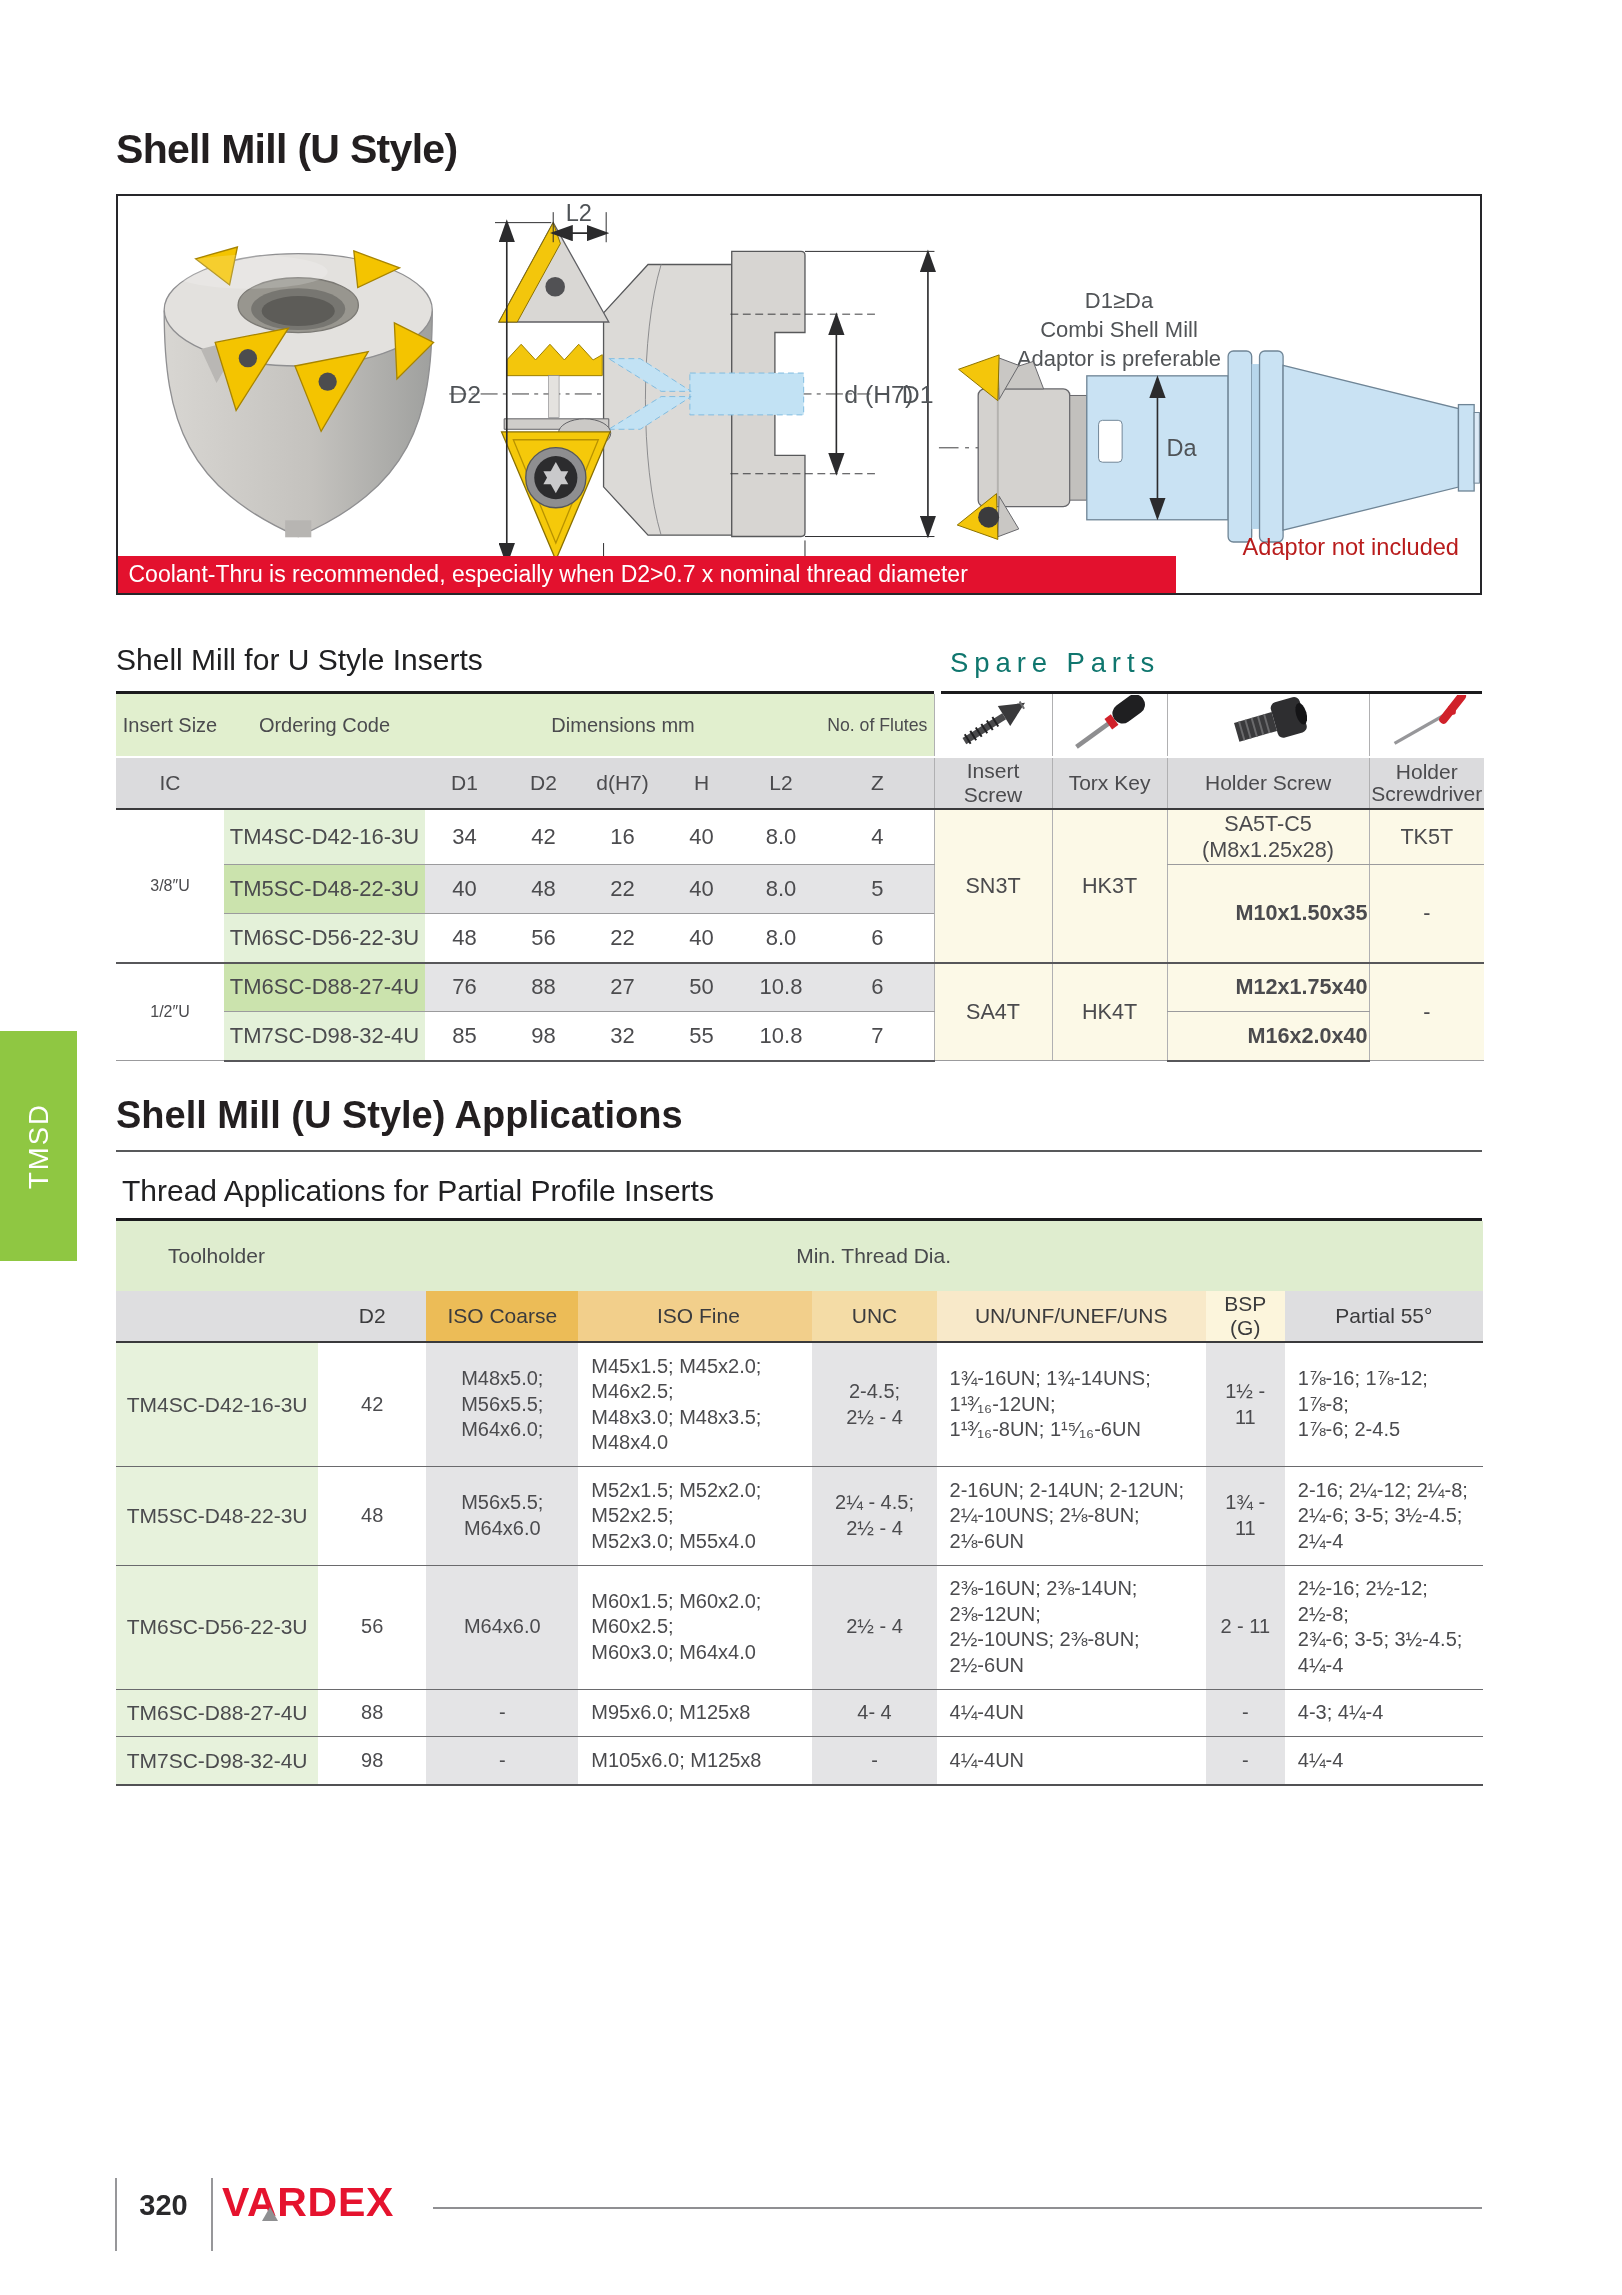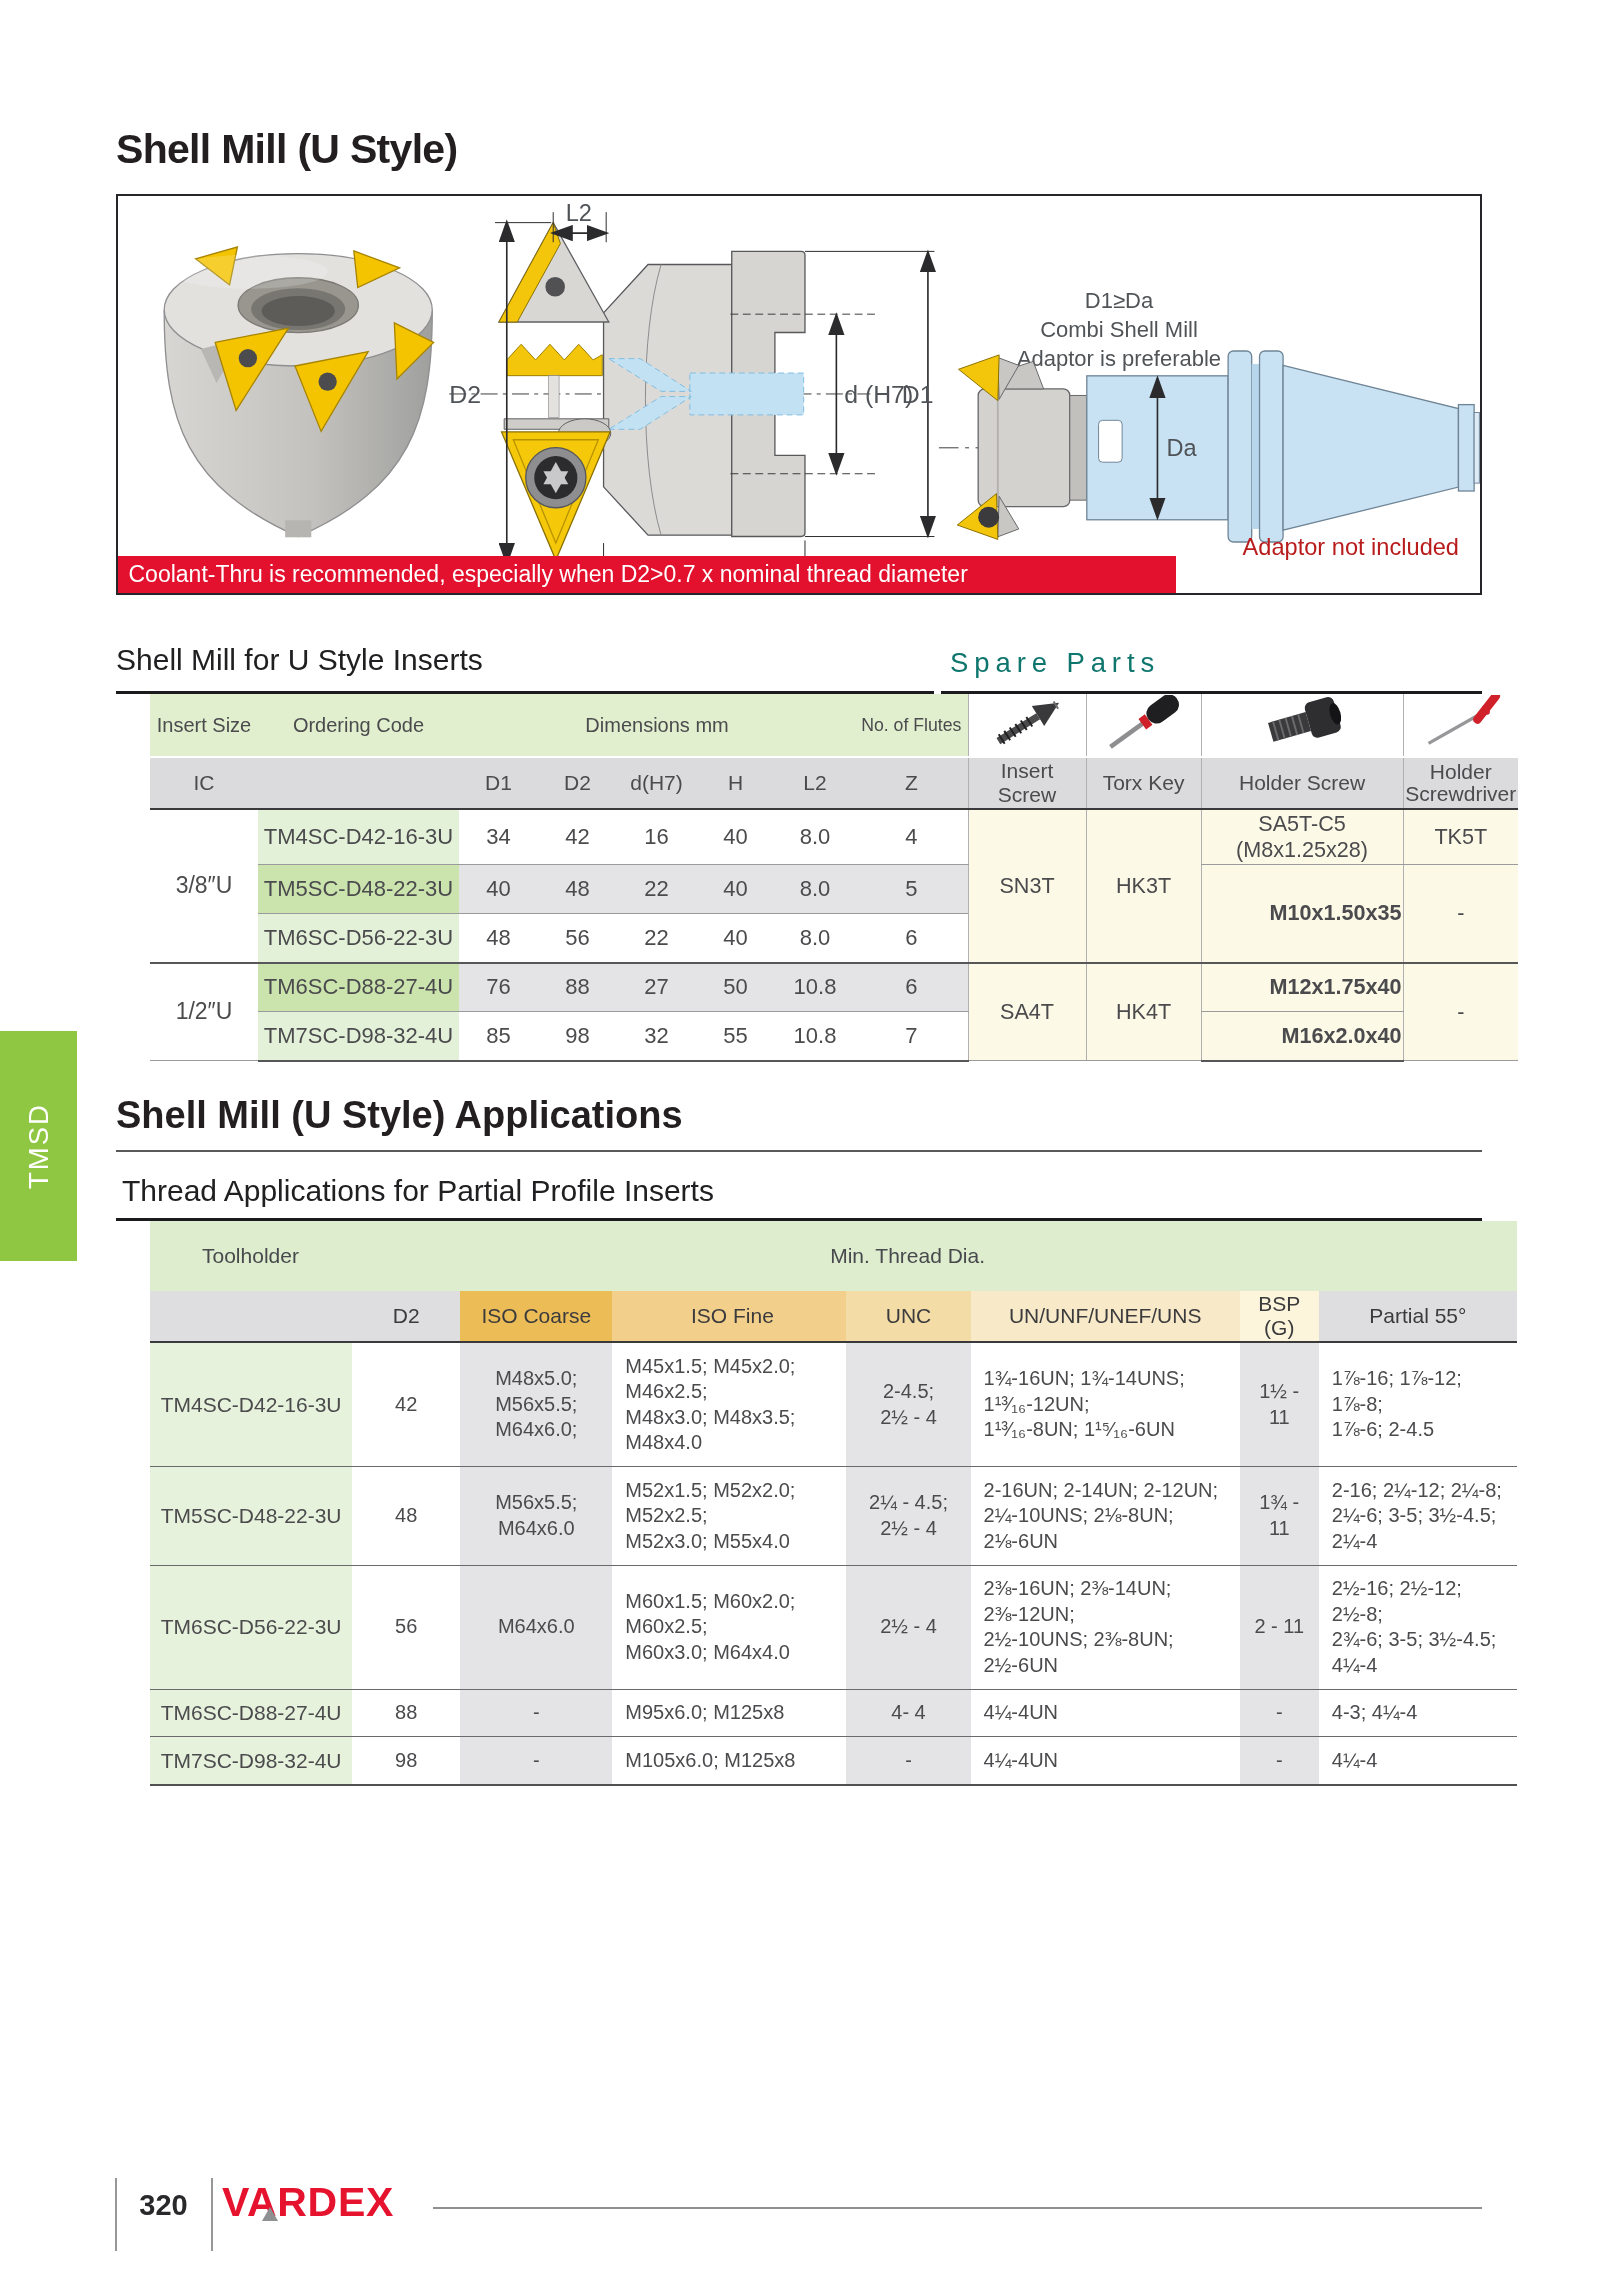--- a/index.html
+++ b/index.html
@@ -17,34 +17,34 @@
   .apps-sub{left:122px;top:1174px;font-size:30px;font-weight:400;color:#202022;}
 
   
   .diagram{left:116px;top:194px;width:1366px;height:401px;border:2px solid #26262a;box-sizing:border-box;background:#fff;}
   .banner{left:0;bottom:0;width:1058px;height:37px;background:#E3112E;display:flex;align-items:center;}
   .banner span{color:#fff;font-size:23px;padding-left:10.5px;white-space:nowrap;}
   .note-block{left:818px;top:90px;width:366px;text-align:center;font-size:22px;line-height:29px;color:#515457;}
   .adaptor-note{left:1014px;top:338px;width:327px;text-align:right;font-size:23.6px;color:#b91c1c;}
 
   
-  table{border-collapse:collapse;table-layout:fixed;margin-left:34px;}
+  table{border-collapse:collapse;table-layout:fixed;}
   td,th{box-sizing:border-box;font-weight:400;vertical-align:middle;text-align:center;}
 
   
   #t1{position:absolute;left:116px;top:694px;width:1367px;}
   #t1 th{font-size:20px;color:#4b4b4e;}
   #t1 .ha th{height:60px;}
   #t1 .hgreen{background:#E1EFCE;}
   #t1 .flutes{font-size:17.7px;}
   #t1 .icon{background:#fff;border-left:1.3px solid #b0b0b2;}
   #t1 .hb th{height:42px;background:#DBDBDD;font-size:21px;border-top:2px solid #fff;border-bottom:2px solid #3a3a3c;}
   #t1 .hb .pre{white-space:pre-line;line-height:22px;}
   #t1 tbody td{height:49px;font-size:22px;color:#4b4b4e;border-bottom:1.3px solid #9b9b9d;}
-  #t1 td.size{background:#fff;font-size:23px;}
+  #t1 td.size{background:#fff;font-size:16px;}
   #t1 td.code{background:#E4F1D9;}
   #t1 tr.alt td.code{background:#CBE3AD;}
   #t1 tr.alt td.num{background:#E4E4E6;}
   #t1 td.sp{background:#FCF9E7;font-size:21.6px;}
   #t1 .vline{border-left:1.3px solid #b0b0b2;}
   #t1 td.left{text-align:right;padding-left:11.8px;font-weight:bold;}
   #t1 tr.gstart td{border-top:2px solid #57575a;}
   #t1 tr.last td{border-bottom:2px solid #57575a;}
 
   

